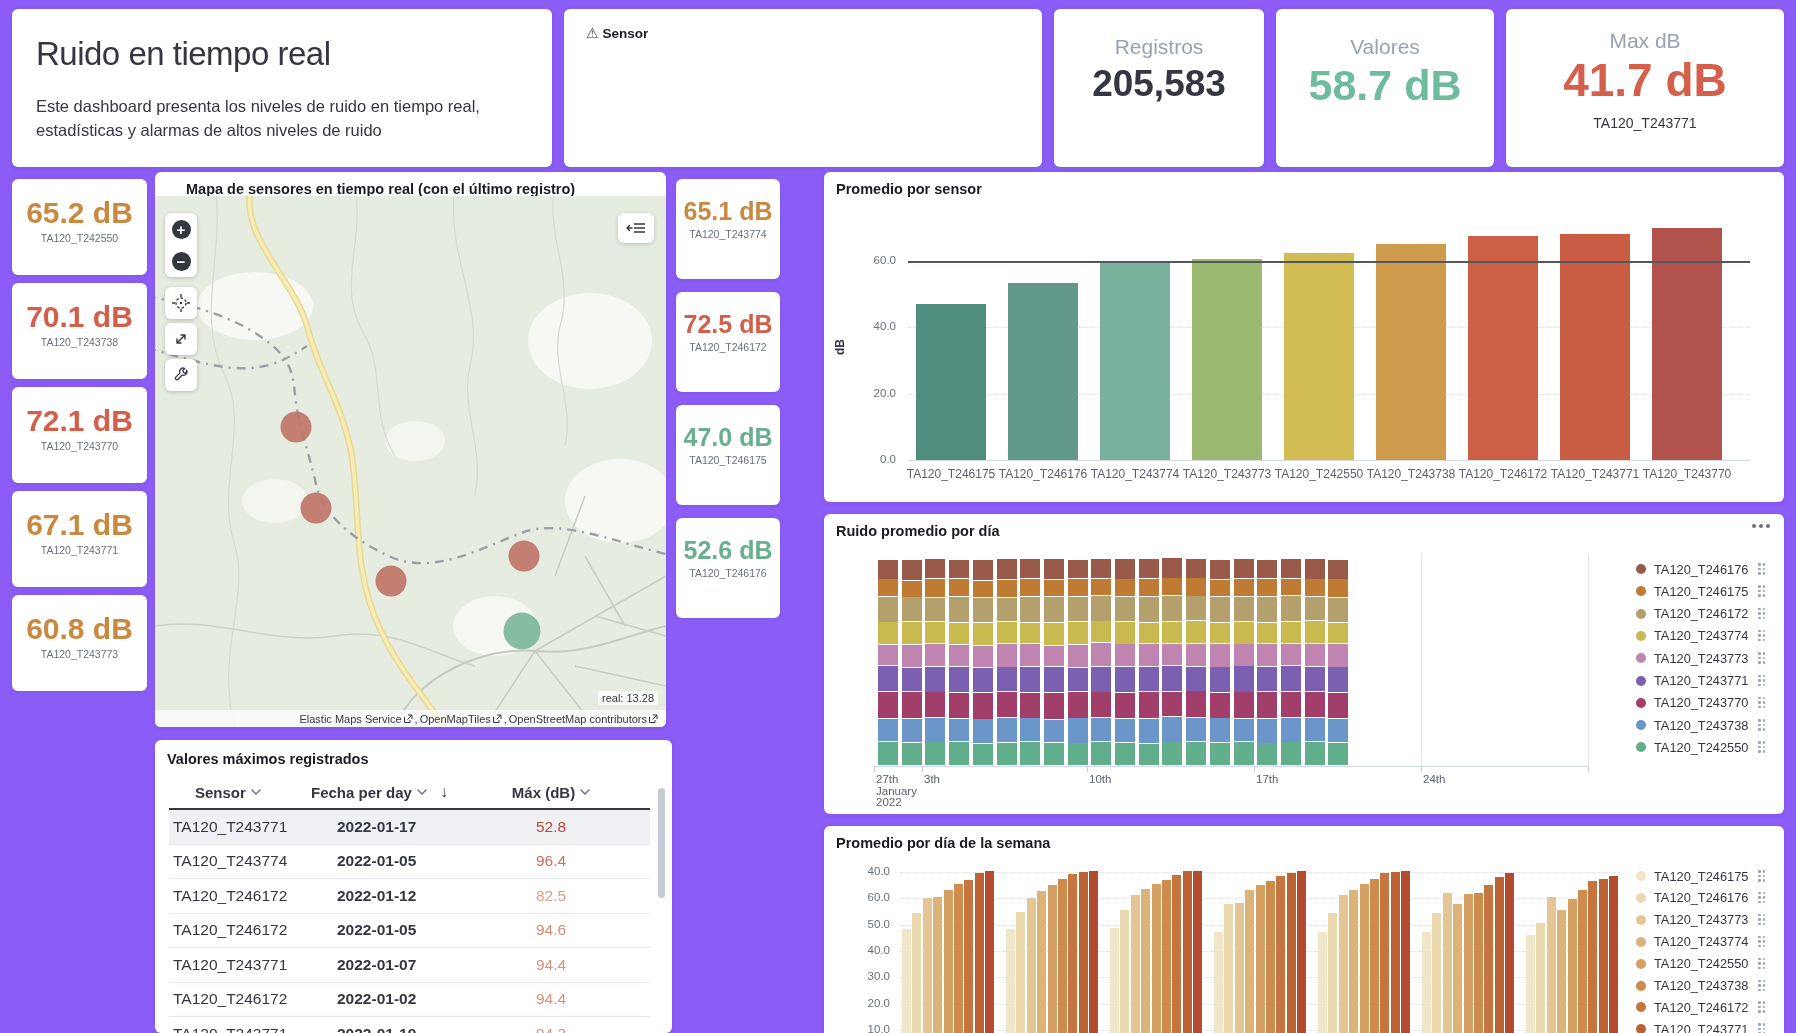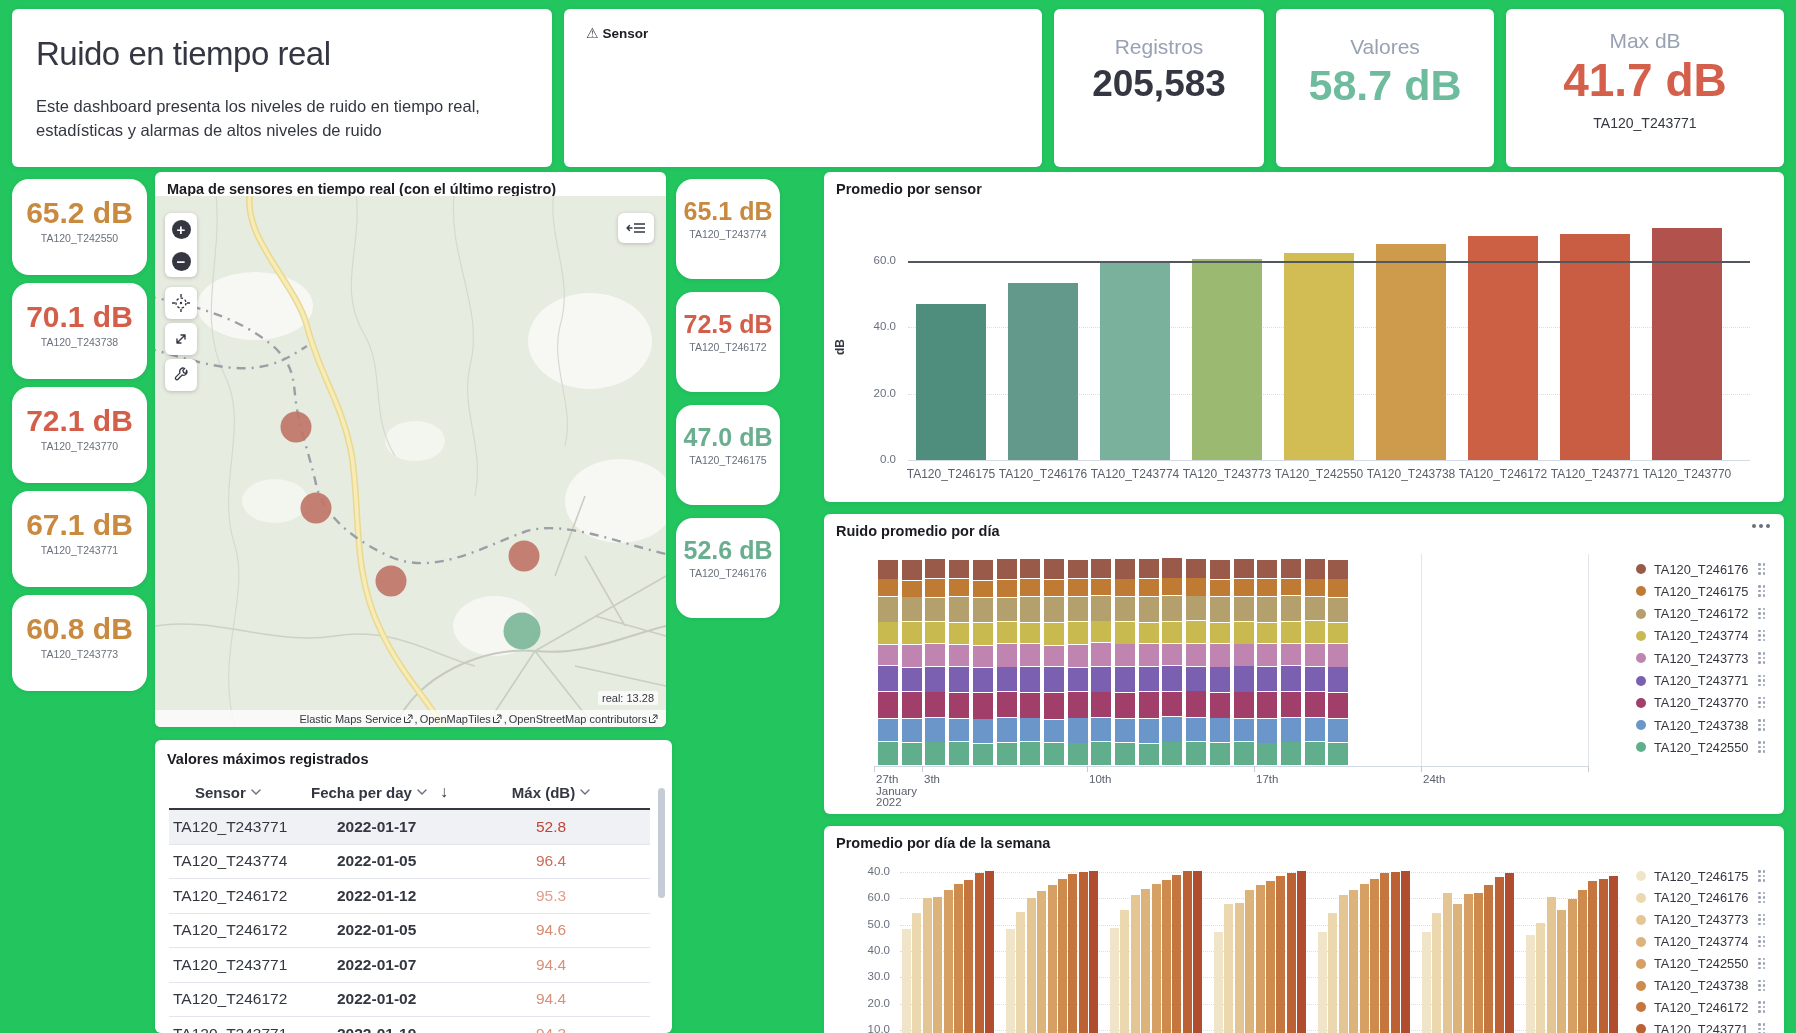--- a/index.html
+++ b/index.html
@@ -1,17 +1,17 @@
 <!DOCTYPE html>
 <html><head>
 <meta charset="utf-8">
 <style>
   * { margin:0; padding:0; box-sizing:border-box; }
   html,body { background:#e9ebef; font-family:"Liberation Sans","DejaVu Sans",sans-serif; }
-  .canvas { position:relative; width:1796px; height:1033px; background:#22c55e; overflow:hidden; }
+  .canvas { position:relative; width:1796px; height:1033px; background:#8b5cf6; overflow:hidden; }
   .panel { position:absolute; background:#fff; border-radius:6px; box-shadow:0 1px 4px rgba(60,70,85,.12); }
   .panel-title { font-size:14.5px; font-weight:bold; color:#1a1c21; padding:11px 12px 0 12px; }
 
   
   #p-title h1 { font-size:33px; font-weight:500; color:#343741; padding:26px 24px 0 24px; letter-spacing:-.5px; }
   #p-title p  { font-size:16.5px; color:#343741; padding:22px 24px 0 24px; line-height:1.45; }
 
   
   .ctl-label { display:flex; align-items:center; gap:4px; padding:16px 0 6px 22px; }
   .ctl-label .warn { font-size:14px; color:#343741; }
@@ -27,21 +27,21 @@
   .stat .lbl { font-size:21px; color:#98a2b3; margin-top:26px; }
   .stat .val { font-weight:bold; }
   .stat .sub { font-size:14px; color:#343741; margin-top:8px; }
   #p-registros .val { font-size:37px; color:#343741; margin-top:4px; }
   #p-promedio  .val { font-size:43px; color:#6ebc9d; margin-top:2px; }
   #p-max       .lbl { margin-top:20px; }
   #p-max       .val { font-size:46px; color:#d4604b; margin-top:0px; }
 
   
   .card-col { position:absolute; display:flex; flex-direction:column; }
-  .scard { background:#fff; border-radius:17px; box-shadow:0 1px 4px rgba(60,70,85,.12); text-align:center; }
+  .scard { background:#fff; border-radius:6px; box-shadow:0 1px 4px rgba(60,70,85,.12); text-align:center; }
   .scard .v { font-weight:bold; }
   .scard .s { font-size:10.5px; color:#69707d; margin-top:2px; }
   #left-cards .scard  { height:96px; padding-top:17px; }
   #left-cards .v { font-size:30px; }
   #right-cards .scard { height:100px; padding-top:18px; }
   #right-cards .v { font-size:25px; }
 
   
   #p-map { overflow:hidden; }
   #map-area { position:absolute; left:0; top:24px; width:511px; height:531px; background:#e7ece1; }
@@ -158,21 +158,21 @@
         <div class="v" style="color: rgb(105, 174, 142);">47.0 dB</div>
         <div class="s">TA120_T246175</div>
       </div>
       <div class="scard">
         <div class="v" style="color: rgb(105, 174, 142);">52.6 dB</div>
         <div class="s">TA120_T246176</div>
       </div>
     </div>
 
   <section class="panel" id="p-map" style="left:155px;top:172px;width:511px;height:555px;">
-    <div class="panel-title" style="padding-top:9px;">Mapa de sensores en tiempo real (con el último registro)</div>
+    <div class="panel-title" style="padding-top:9px;margin-left:19px;">Mapa de sensores en tiempo real (con el último registro)</div>
     <div id="map-area">
       <svg width="511" height="531" viewBox="0 0 511 531" preserveAspectRatio="none">
         <rect x="0" y="0" width="511" height="531" fill="#e7ece1"></rect>
         <ellipse cx="100" cy="110" rx="58" ry="34" fill="#f8f9f5" opacity=".9"></ellipse>
         <ellipse cx="435" cy="145" rx="62" ry="48" fill="#f8f9f5" opacity=".9"></ellipse>
         <ellipse cx="465" cy="305" rx="55" ry="42" fill="#f8f9f5" opacity=".9"></ellipse>
         <ellipse cx="340" cy="430" rx="42" ry="30" fill="#f8f9f5" opacity=".85"></ellipse>
         <ellipse cx="120" cy="305" rx="33" ry="22" fill="#f8f9f5" opacity=".7"></ellipse>
         <ellipse cx="260" cy="245" rx="30" ry="20" fill="#f8f9f5" opacity=".7"></ellipse>
         <path d="M60,-10 C70,60 40,120 70,180 C95,230 60,290 80,350 C95,400 60,460 80,531" fill="none" stroke="#d5dacf" stroke-width="1.2"></path>
@@ -283,21 +283,21 @@
           <div class="c3" style="color: rgb(191, 67, 54);">52.8</div>
         </div>
         <div class="trow">
           <div class="c1">TA120_T243774</div>
           <div class="c2">2022-01-05</div>
           <div class="c3" style="color: rgb(207, 109, 85);">96.4</div>
         </div>
         <div class="trow">
           <div class="c1">TA120_T246172</div>
           <div class="c2">2022-01-12</div>
-          <div class="c3" style="color: rgb(226, 158, 137);">95.3</div>
+          <div class="c3" style="color: rgb(226, 158, 137);">82.5</div>
         </div>
         <div class="trow">
           <div class="c1">TA120_T246172</div>
           <div class="c2">2022-01-05</div>
           <div class="c3" style="color: rgb(218, 138, 112);">94.6</div>
         </div>
         <div class="trow">
           <div class="c1">TA120_T243771</div>
           <div class="c2">2022-01-07</div>
           <div class="c3" style="color: rgb(220, 142, 118);">94.4</div>

